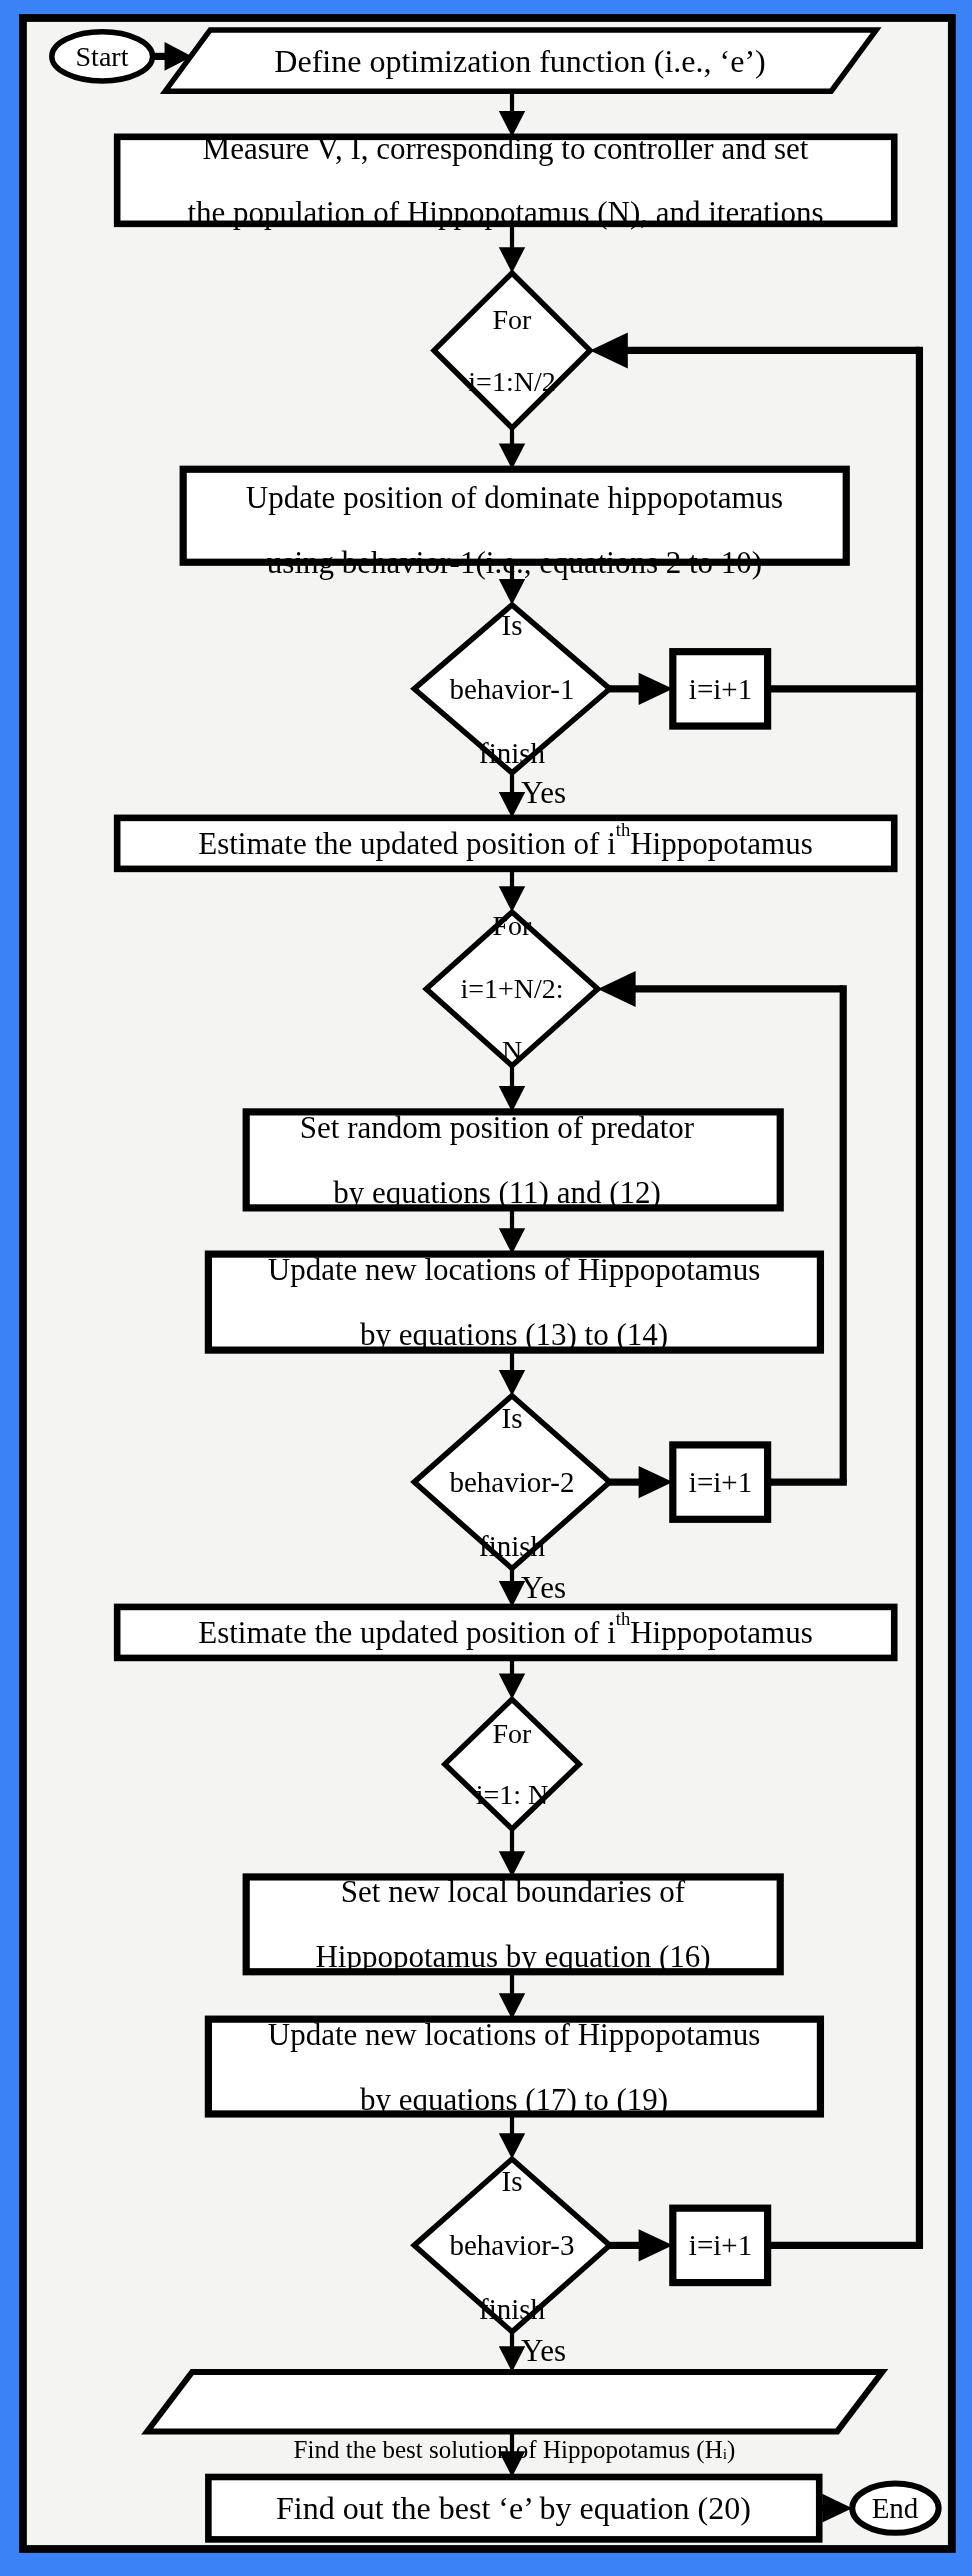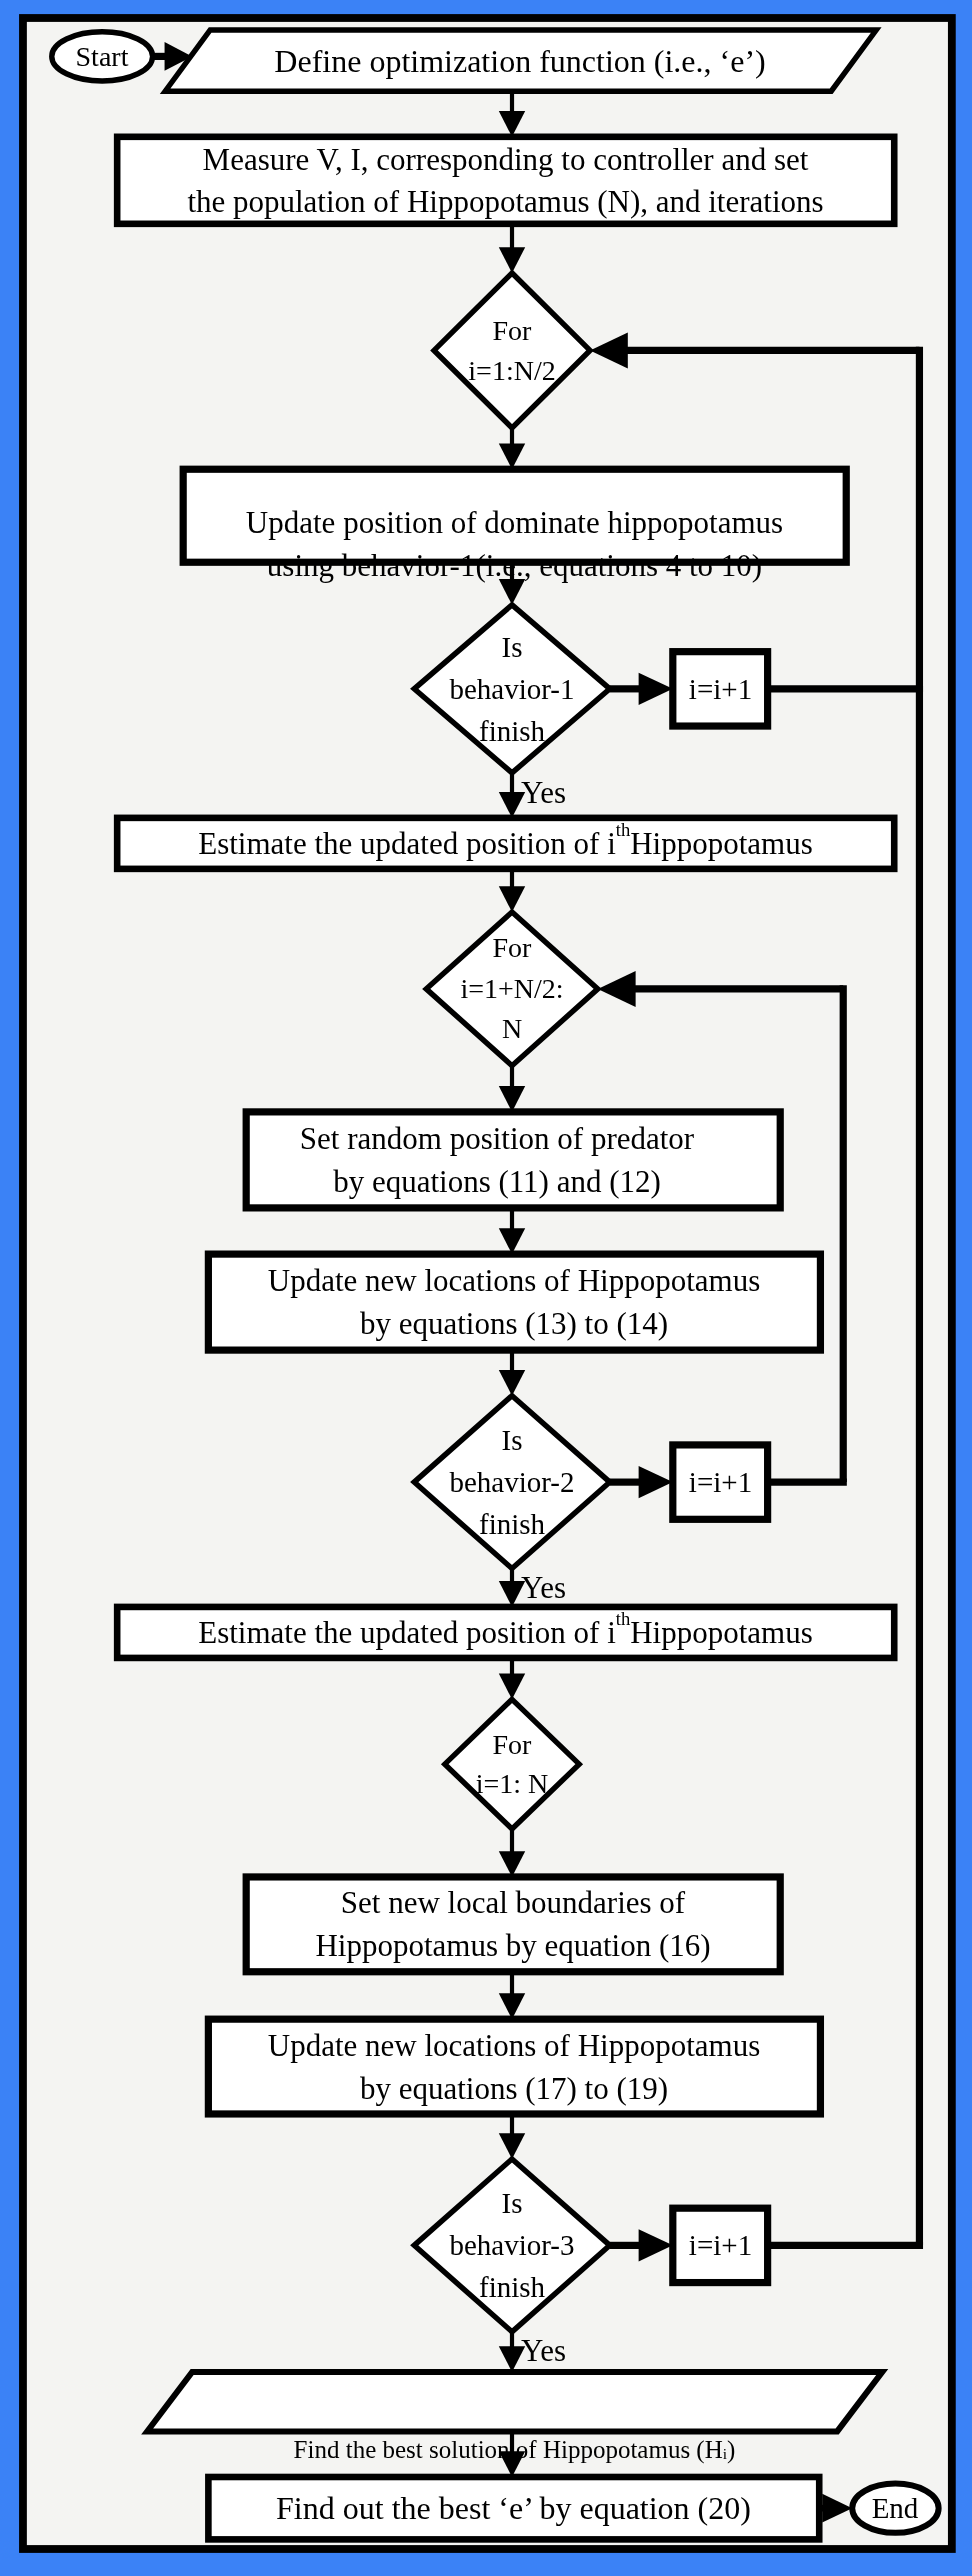--- a/index.html
+++ b/index.html
@@ -1,21 +1,21 @@
 <!DOCTYPE html>
 <html style="font-size:9.6px"><head>
 <meta charset="utf-8">
 <style>
   html,body{margin:0;padding:0;background:#ffffff;}
   .canvas{position:relative;width:973px;height:2576px;background:#3b82f6;
           font-family:"Liberation Serif", serif;color:#000;}
   .canvas svg{position:absolute;left:0;top:0;}
   .lbl{position:absolute;display:flex;align-items:center;justify-content:center;
        text-align:center;white-space:nowrap;}
-  .lbl.col{flex-direction:column;}
+  .lbl.col{flex-direction:column;gap:22px;}
   .left{justify-content:flex-start;}
   sup.th{font-size:60%;position:relative;top:-0.75em;line-height:0;}
   sub.sb{font-size:62%;position:relative;top:0.28em;line-height:0;}
 </style>
 </head>
 <body>
 
 <div class="canvas">
 
   <svg width="973" height="2576" viewBox="0 0 1621 4293">
@@ -143,23 +143,23 @@
   <div class="lbl col" style="left:120px;top:142px;width:771px;height:78px;font-size:31px;line-height:1.34;">
     <span>Measure V, I, corresponding to controller and set</span>
     <span>the population of Hippopotamus (N), and iterations</span>
   </div>
 
   <div class="lbl col" style="left:434px;top:300px;width:156px;height:101px;font-size:28px;line-height:1.4;">
     <span>For</span>
     <span>i=1:N/2</span>
   </div>
 
-  <div class="lbl col" style="left:183px;top:502px;width:663px;height:84px;font-size:31px;line-height:1.4;">
+  <div class="lbl col" style="left:183px;top:488px;width:663px;height:84px;font-size:31px;line-height:1.4;">
     <span>Update position of dominate hippopotamus</span>
-    <span>using behavior-1(i.e., equations 4 to 10)</span>
+    <span>using behavior-1(i.e., equations 2 to 10)</span>
   </div>
 
   <div class="lbl col" style="left:414px;top:622px;width:196px;height:134px;font-size:29px;line-height:1.45;">
     <span>Is</span>
     <span>behavior-1</span>
     <span>finish</span>
   </div>
 
   <div class="lbl" style="left:673px;top:652px;width:95px;height:74px;font-size:29px;">i=i+1</div>
 

